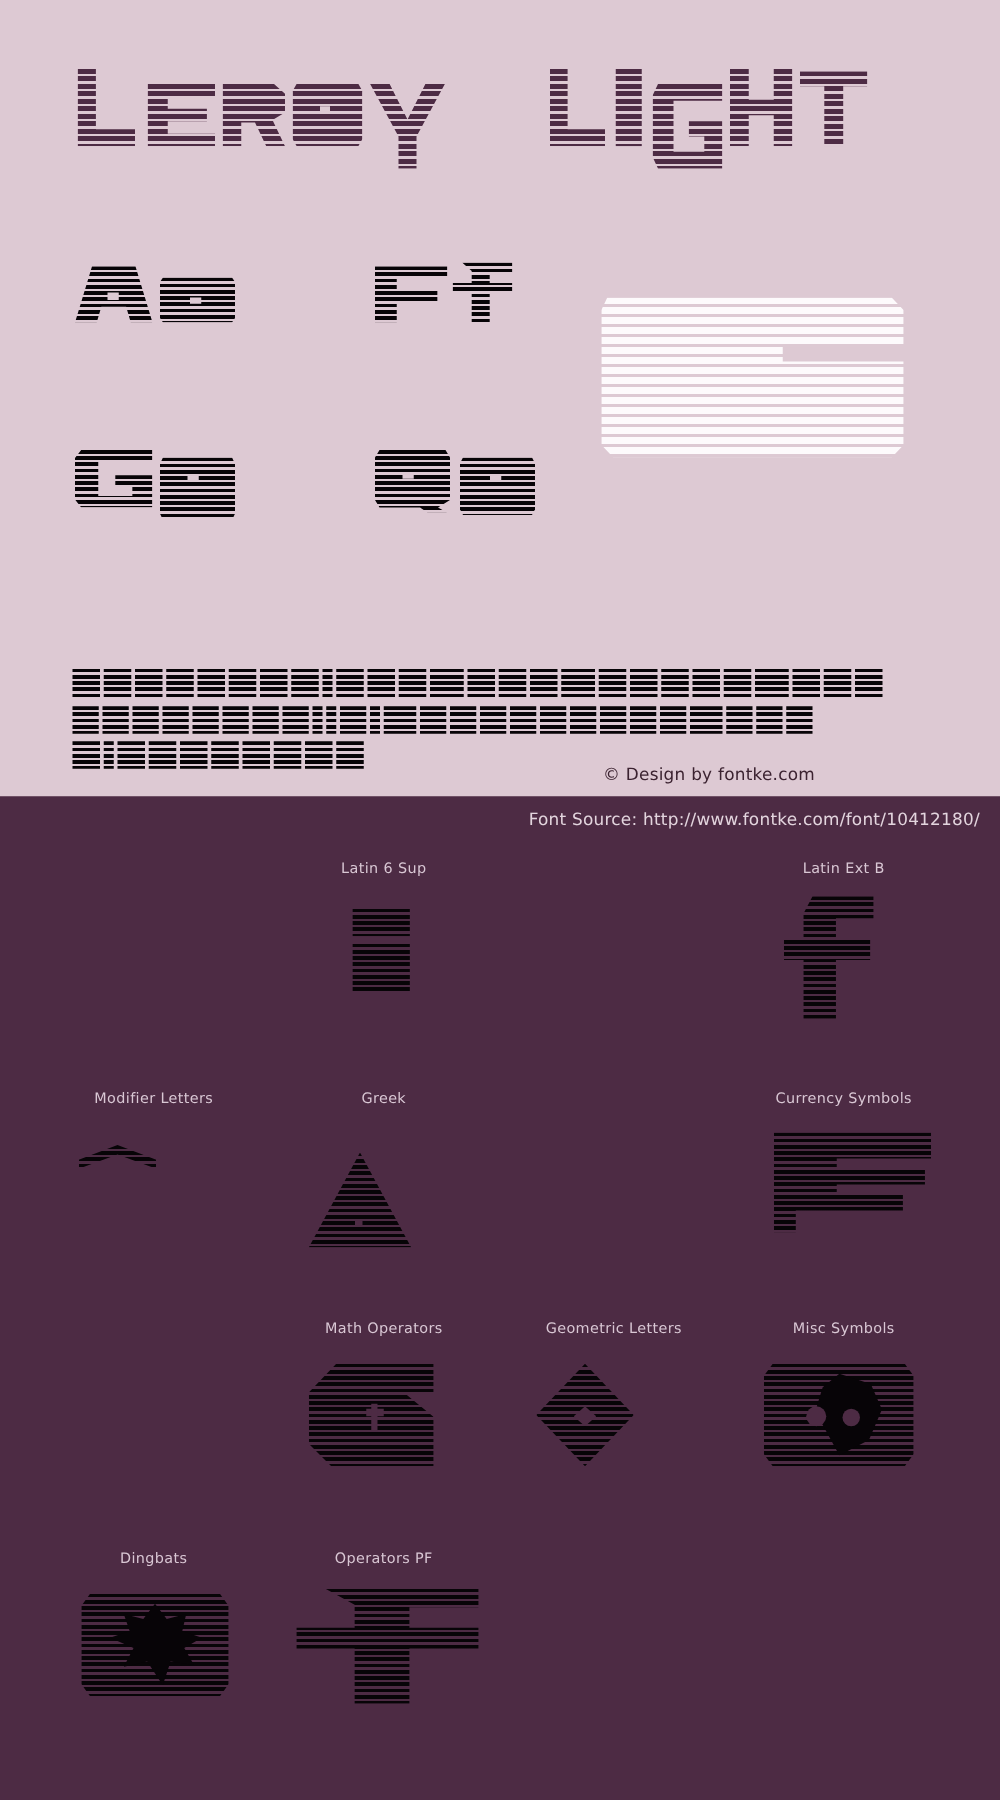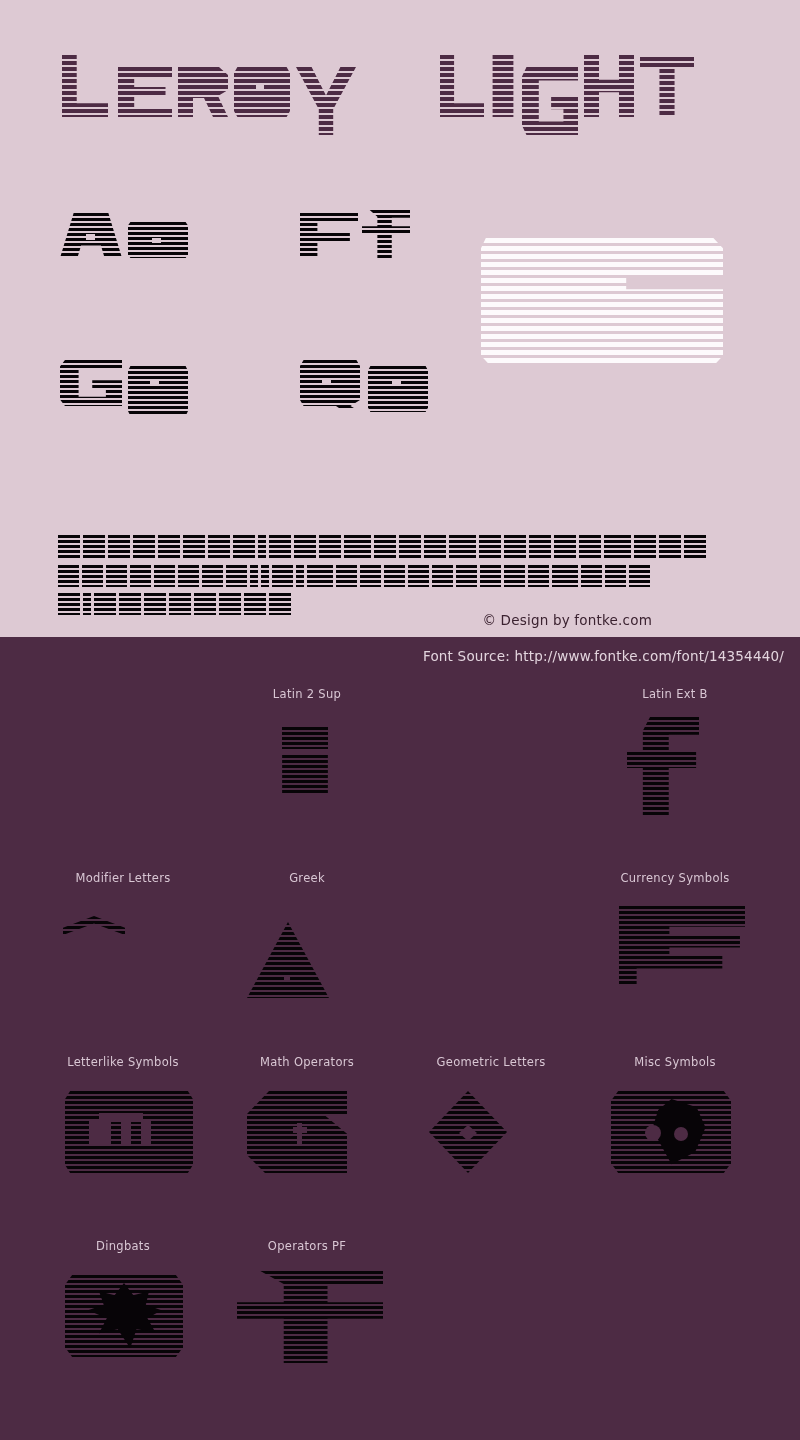--- a/index.html
+++ b/index.html
@@ -248,27 +248,27 @@
           <div class="alpha-cell" style="left: 161px; width: 22px; height: 22px; top: 2px;"></div>
           <div class="alpha-cell" style="left: 186px; width: 22px; height: 22px; top: 2px;"></div>
           <div class="alpha-cell" style="left: 211px; width: 22px; height: 22px; top: 2px;"></div>
         </div>
     </div>
 
     <div class="credit">© Design by fontke.com</div>
   </div>
 
   <div class="bottom-panel"></div>
-  <div class="source">Font Source: http://www.fontke.com/font/14354440/</div>
+  <div class="source">Font Source: http://www.fontke.com/font/10412180/</div>
 
   <div class="grid">
 
     <div class="grid-row">
       <div class="cell" style="left:207px;">
-        <div class="cell-label">Latin 2 Sup</div>
+        <div class="cell-label">Latin 6 Sup</div>
         <div class="cell-art">
           <div class="glyph ink-black fine s-excl-dot" style="left:72px;top:12px;width:52px;height:22px;"></div>
           <div class="glyph ink-black fine s-excl" style="left:72px;top:40px;width:52px;height:58px;"></div>
         </div>
       </div>
       <div class="cell" style="left:575px;">
         <div class="cell-label">Latin Ext B</div>
         <div class="cell-art">
           <div class="glyph ink-black fine s-fslash" style="left:52px;top:2px;width:72px;height:98px;"></div>
         </div>
@@ -291,30 +291,20 @@
       </div>
       <div class="cell" style="left:575px;text-decoration:underline;">
         <div class="cell-label">Currency Symbols</div>
         <div class="cell-art">
           <div class="glyph ink-black fine s-curr" style="left:44px;top:7px;width:126px;height:80px;"></div>
         </div>
       </div>
     </div>
 
     <div class="grid-row">
-      <div class="cell" style="left:23px;">
-        <div class="cell-label">Letterlike Symbols</div>
-        <div class="cell-art">
-          <div class="glyph ink-black fine s-TM" style="left:42px;top:8px;width:128px;height:82px;"></div>
-          <div class="counter-dark" style="left:66px;top:36px;width:22px;height:26px;"></div>
-          <div class="counter-dark" style="left:76px;top:30px;width:44px;height:9px;"></div>
-          <div class="counter-dark" style="left:98px;top:36px;width:10px;height:26px;"></div>
-          <div class="counter-dark" style="left:118px;top:36px;width:10px;height:26px;"></div>
-        </div>
-      </div>
       <div class="cell" style="left:207px;">
         <div class="cell-label">Math Operators</div>
         <div class="cell-art">
           <div class="glyph ink-black fine s-pm" style="left:40px;top:8px;width:100px;height:82px;"></div>
           <div class="counter-dark" style="left:86px;top:44px;width:14px;height:6px;"></div>
           <div class="counter-dark" style="left:90px;top:40px;width:5px;height:22px;"></div>
         </div>
       </div>
       <div class="cell" style="left:391px;">
         <div class="cell-label">Geometric Letters</div>

